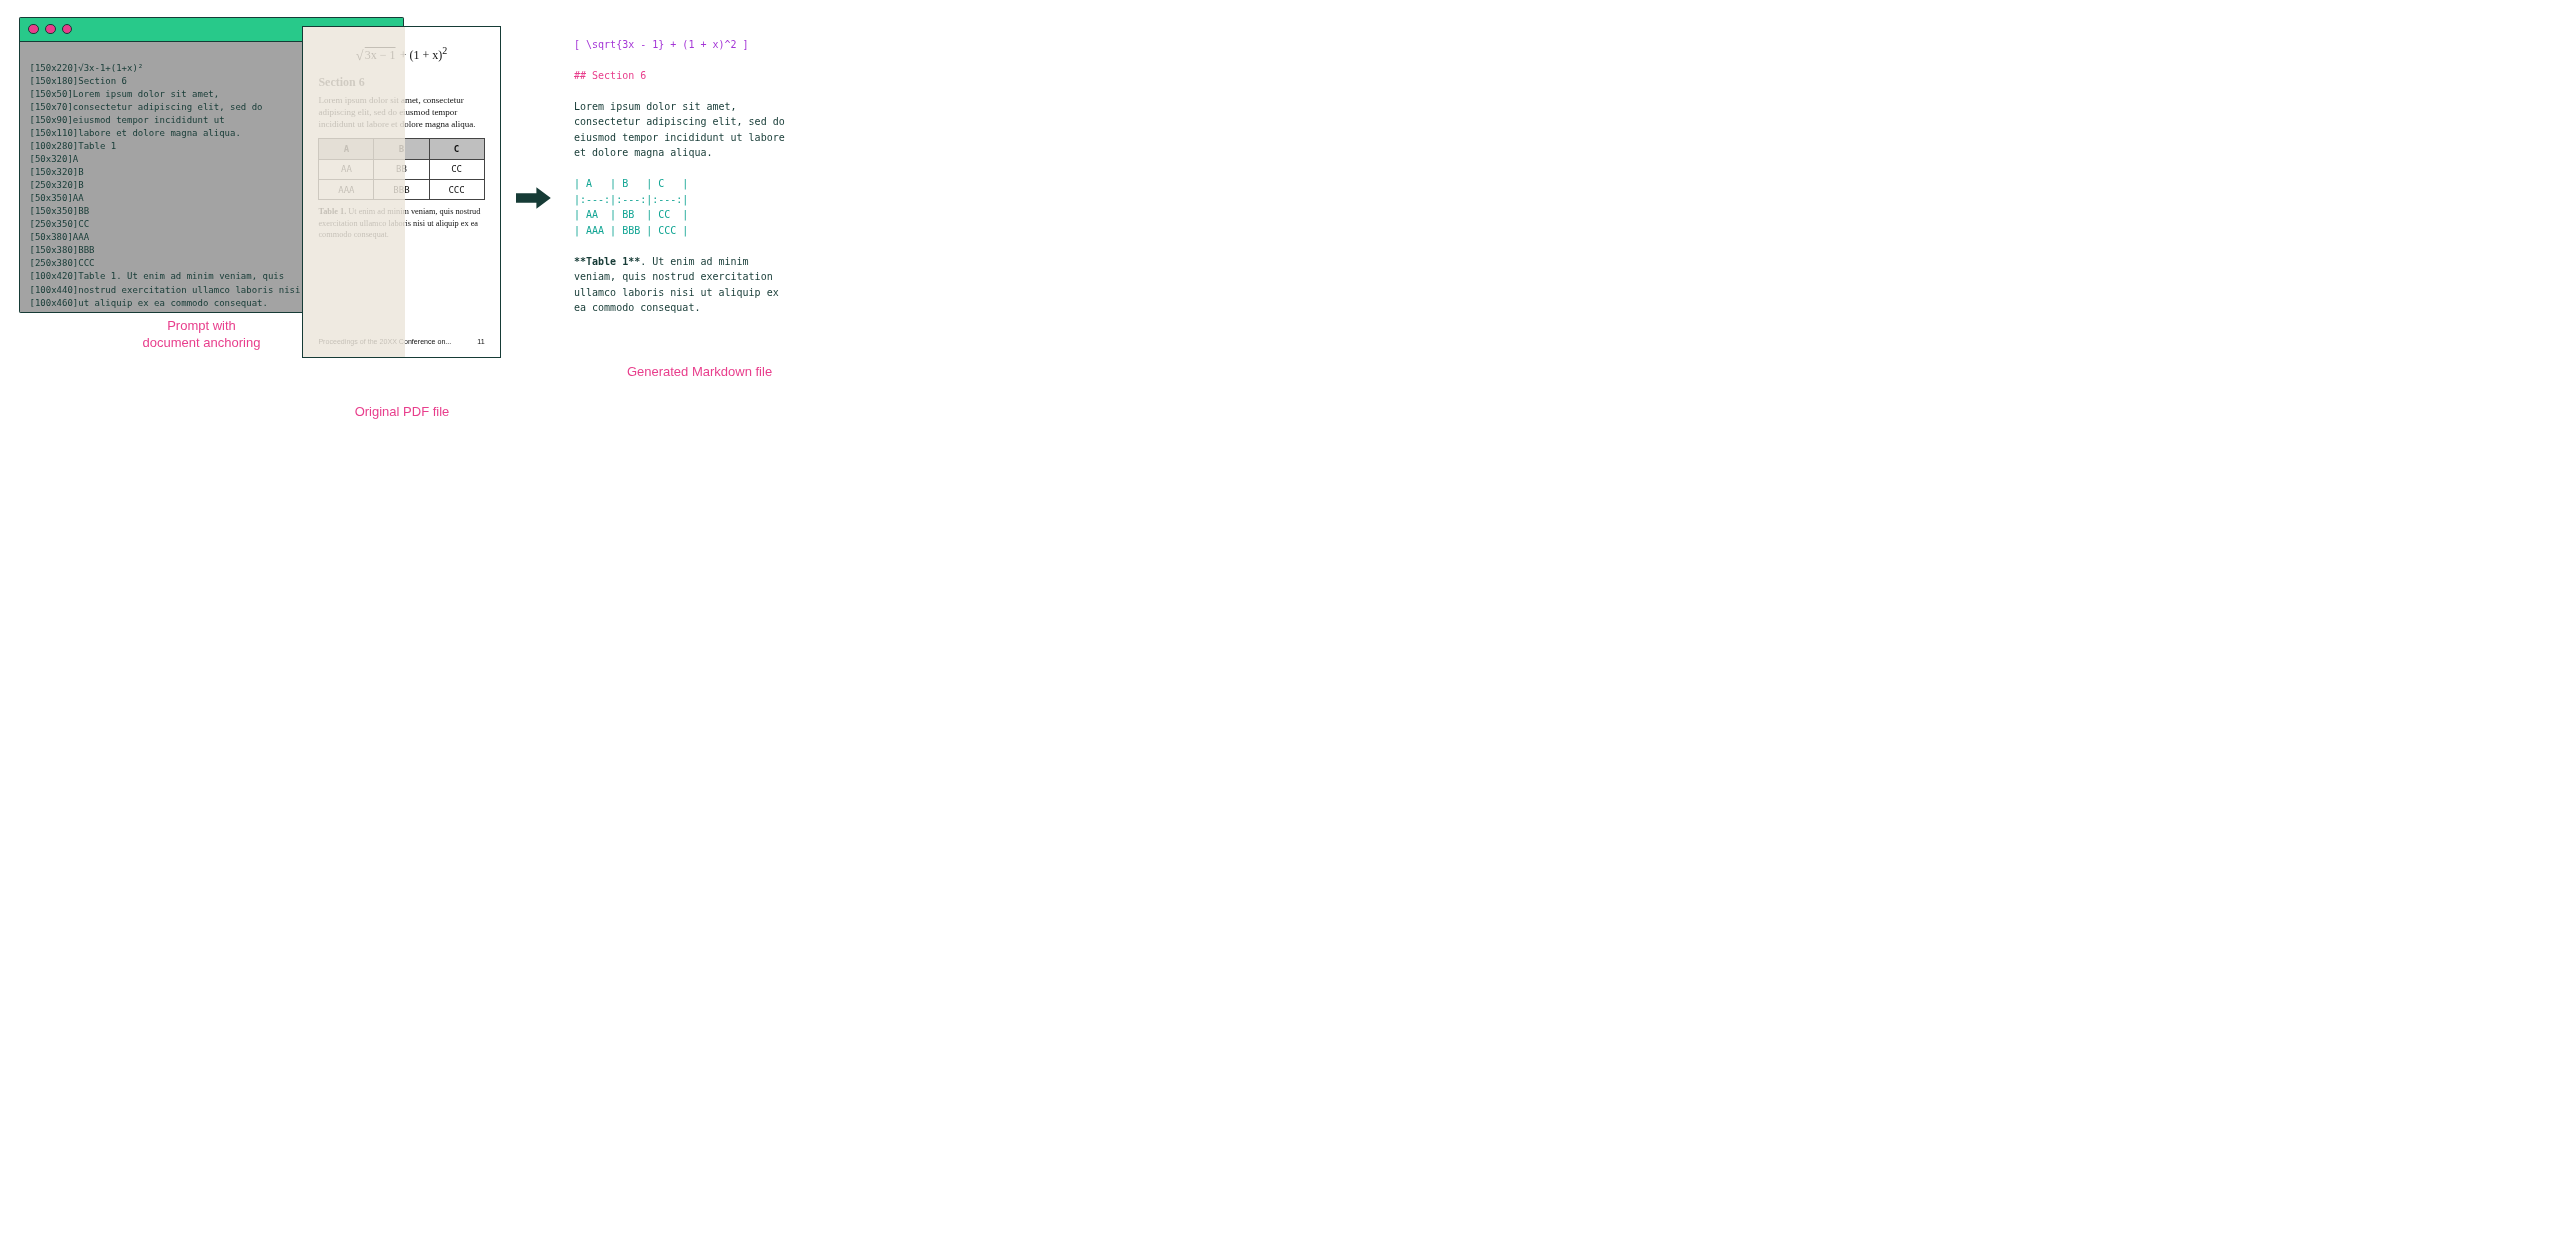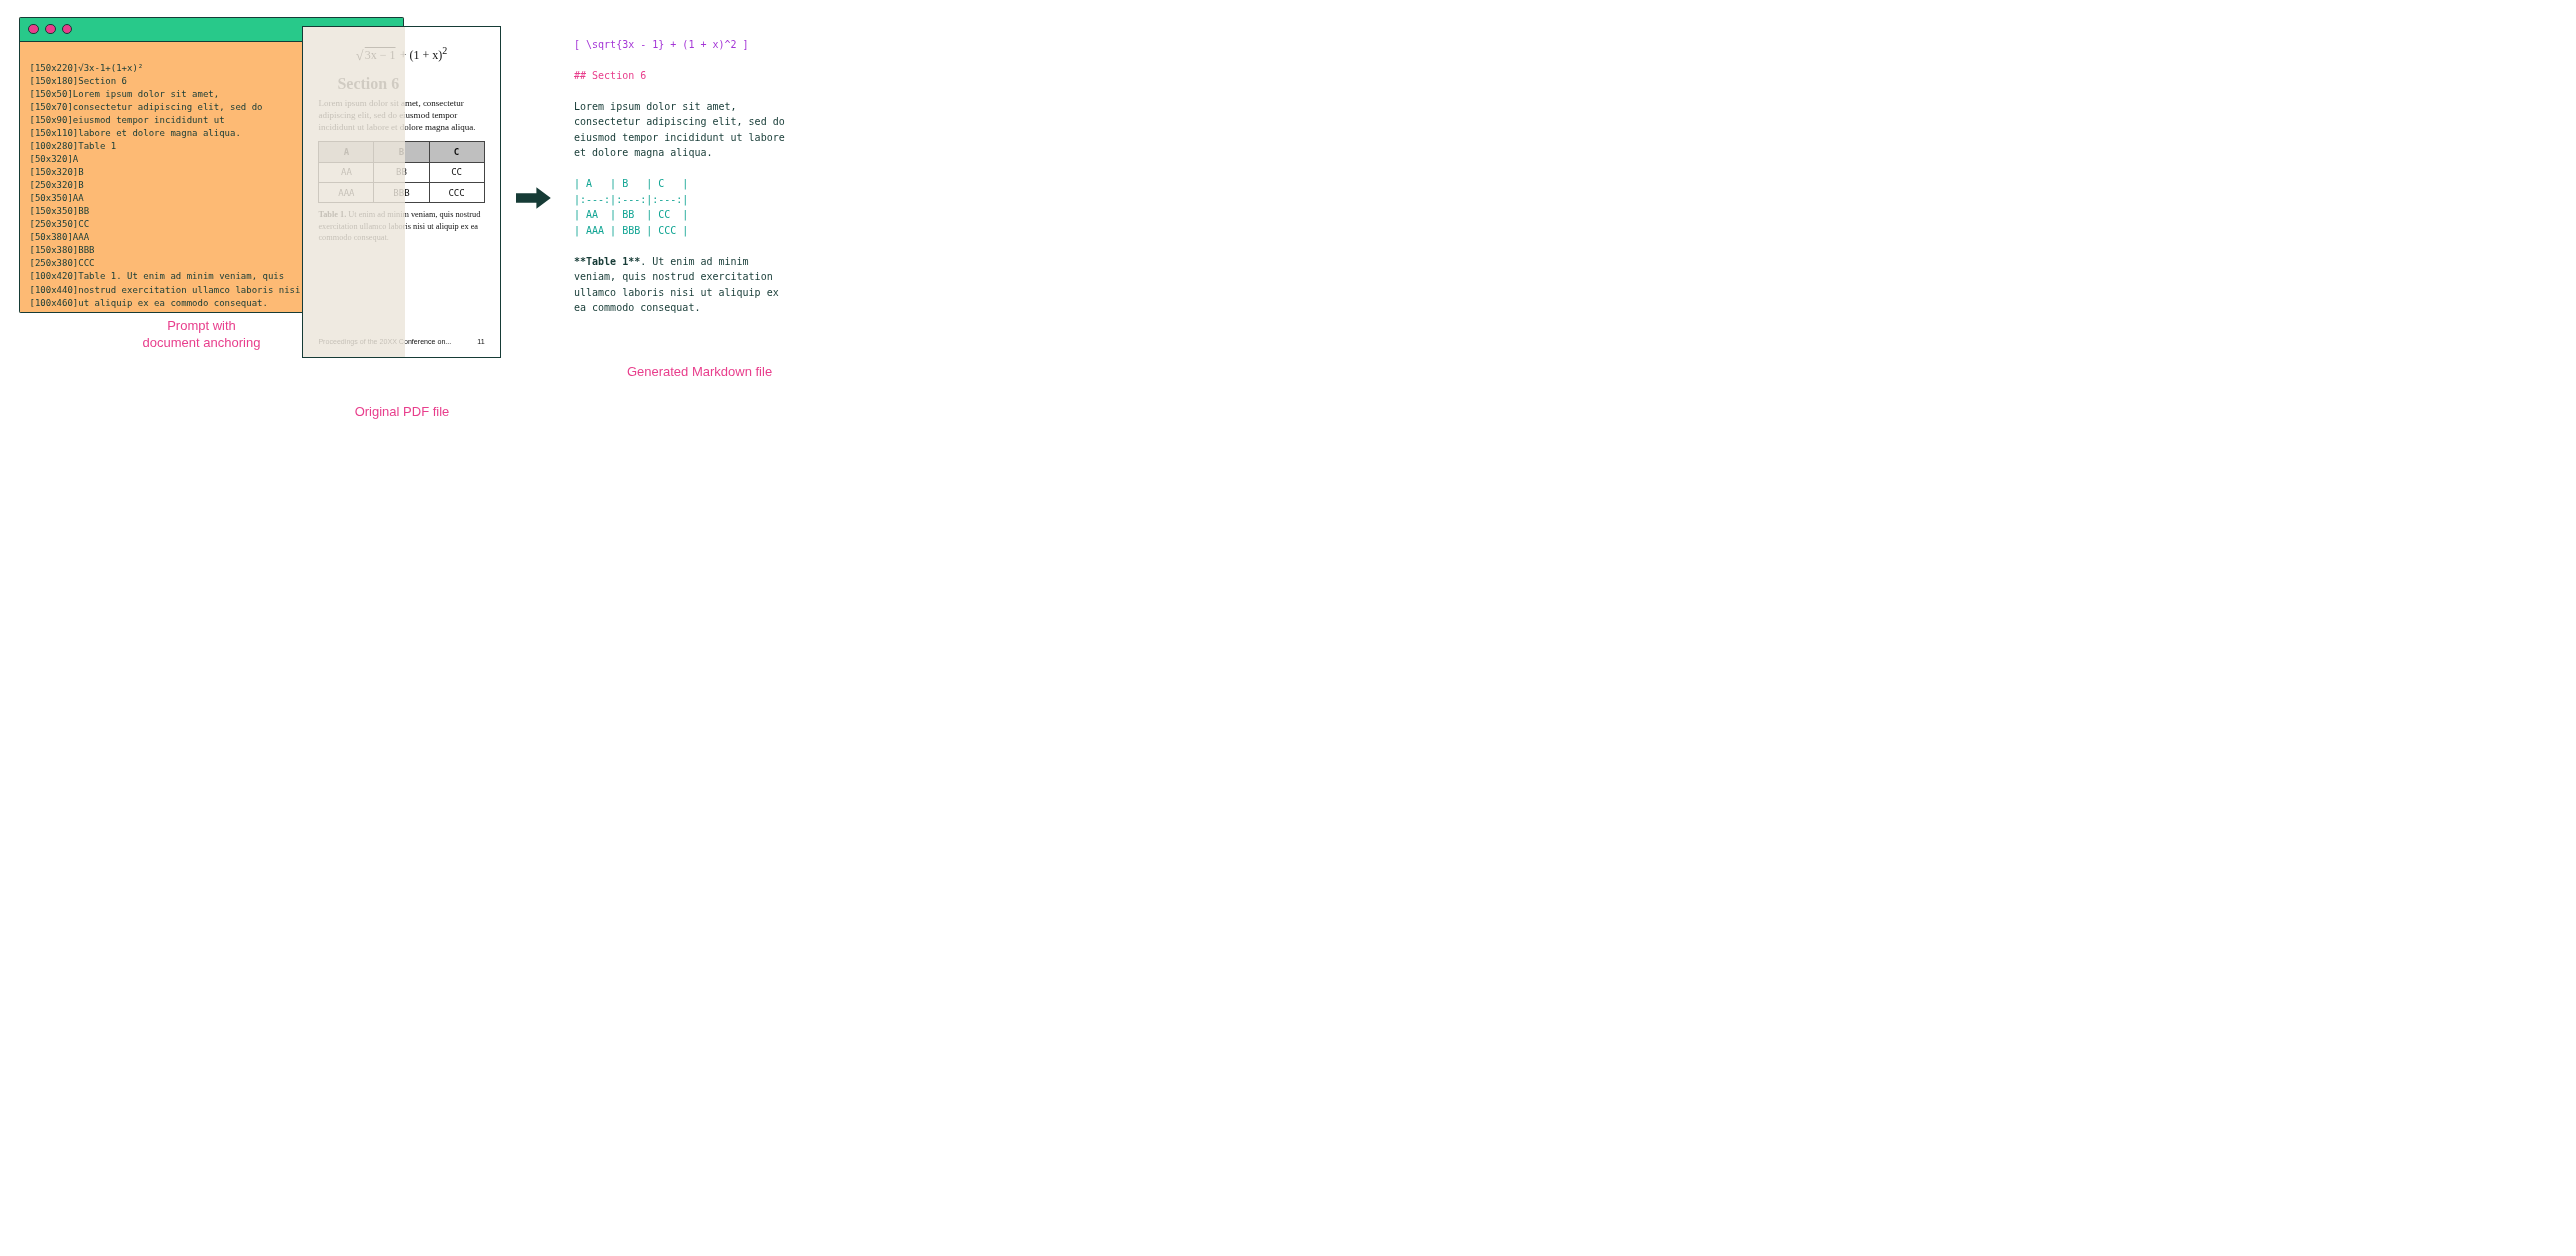--- a/index.html
+++ b/index.html
@@ -12,21 +12,21 @@
     overflow: hidden;
   }
 
   
   .terminal {
     position: absolute;
     left: 19px;
     top: 16.6px;
     width: 385px;
     height: 296px;
-    background: #fdba74;
+    background: #a3a3a3;
     border: 1.2px solid #163b36;
     border-radius: 1.2px;
     z-index: 1;
   }
   .term-titlebar {
     height: 24px;
     background: #28c98a;
     border-bottom: 1.2px solid #163b36;
     display: flex;
     align-items: center;
@@ -71,24 +71,23 @@
   .pdf-formula {
     font-family: Georgia, serif;
     font-size: 12px;
     text-align: center;
     margin-bottom: 12px;
   }
   .pdf-formula .sqrt-sym { font-size: 14.2px; position: relative; top: 1.2px; }
   .pdf-formula .overline { text-decoration: overline; padding: 0 1.2px; }
   .pdf-h2 {
     font-weight: bold;
-    font-size: 16px;
+    font-size: 12px;
     color: #555;
     margin-bottom: 3.6px;
-    margin-left: 19px;
   }
   .pdf-body {
     font-size: 9px;
     line-height: 1.35;
     margin-bottom: 8.3px;
   }
   .pdf table {
     border-collapse: collapse;
     width: 100%;
     margin-bottom: 6px;

